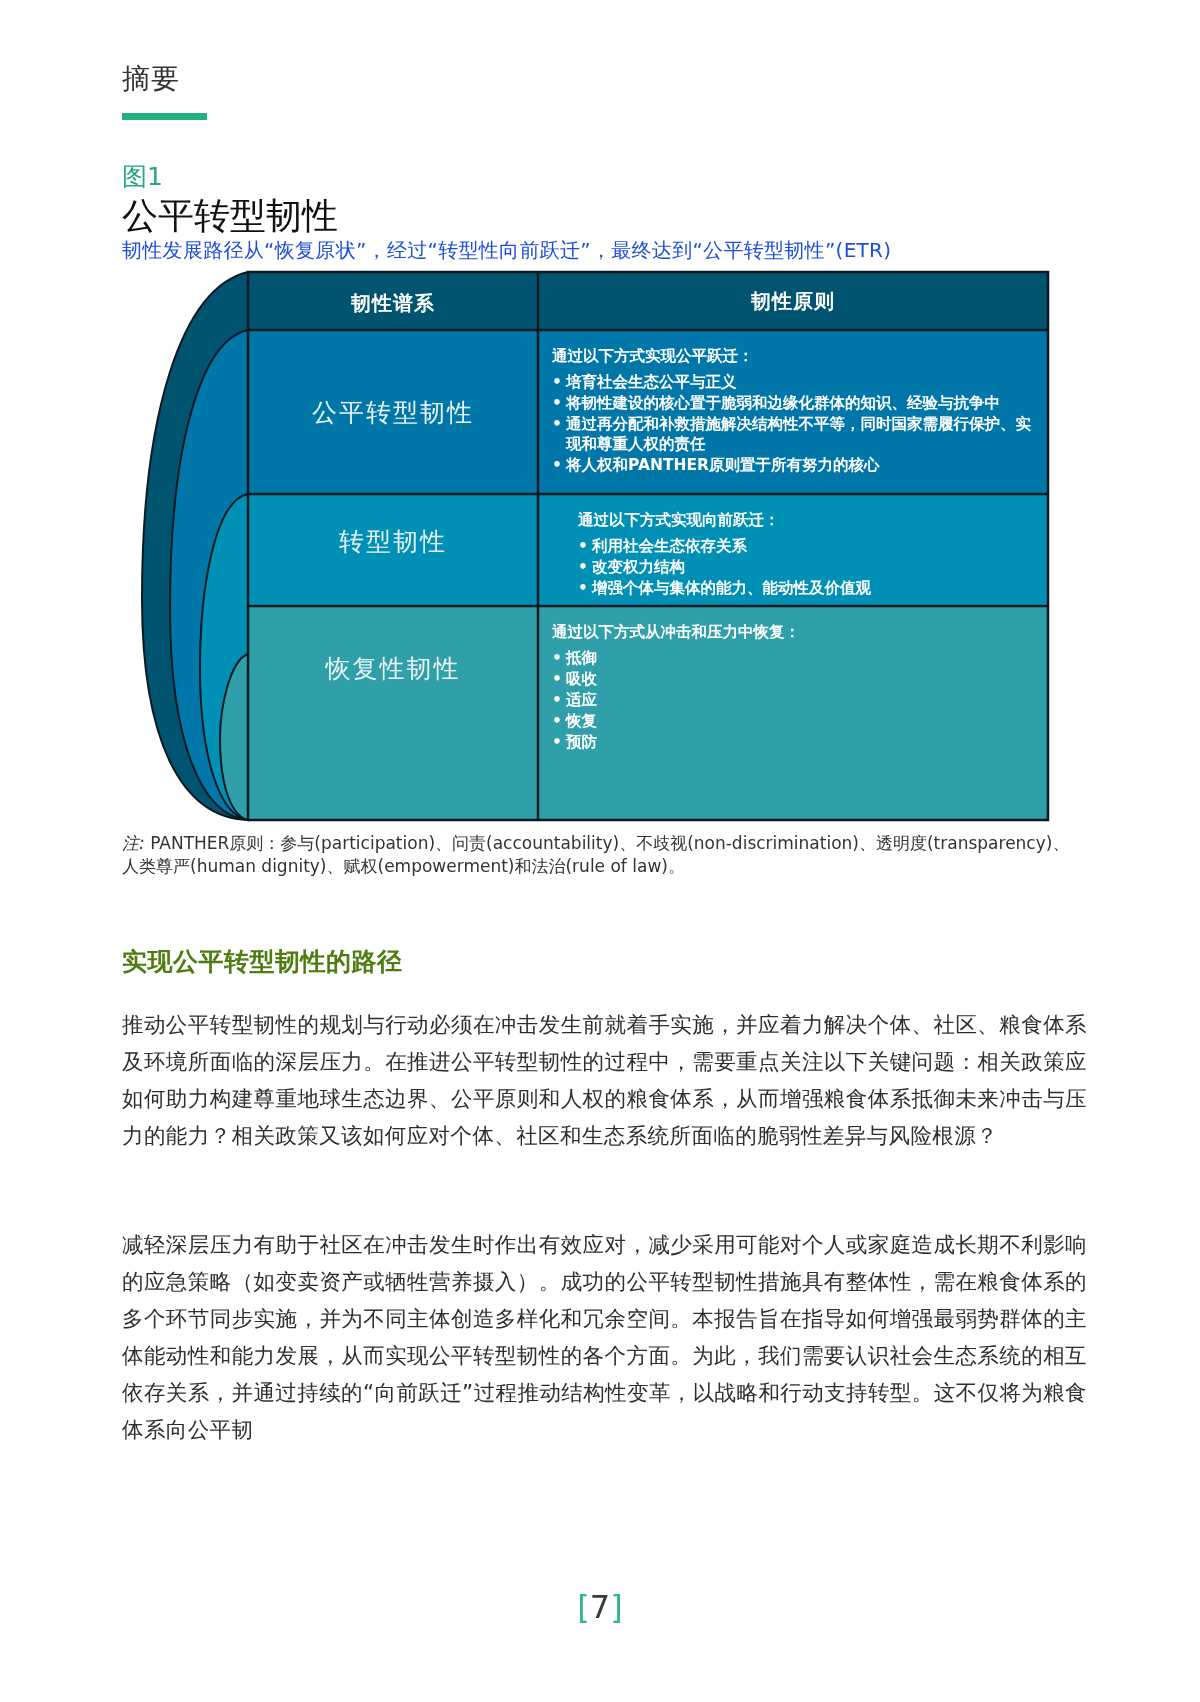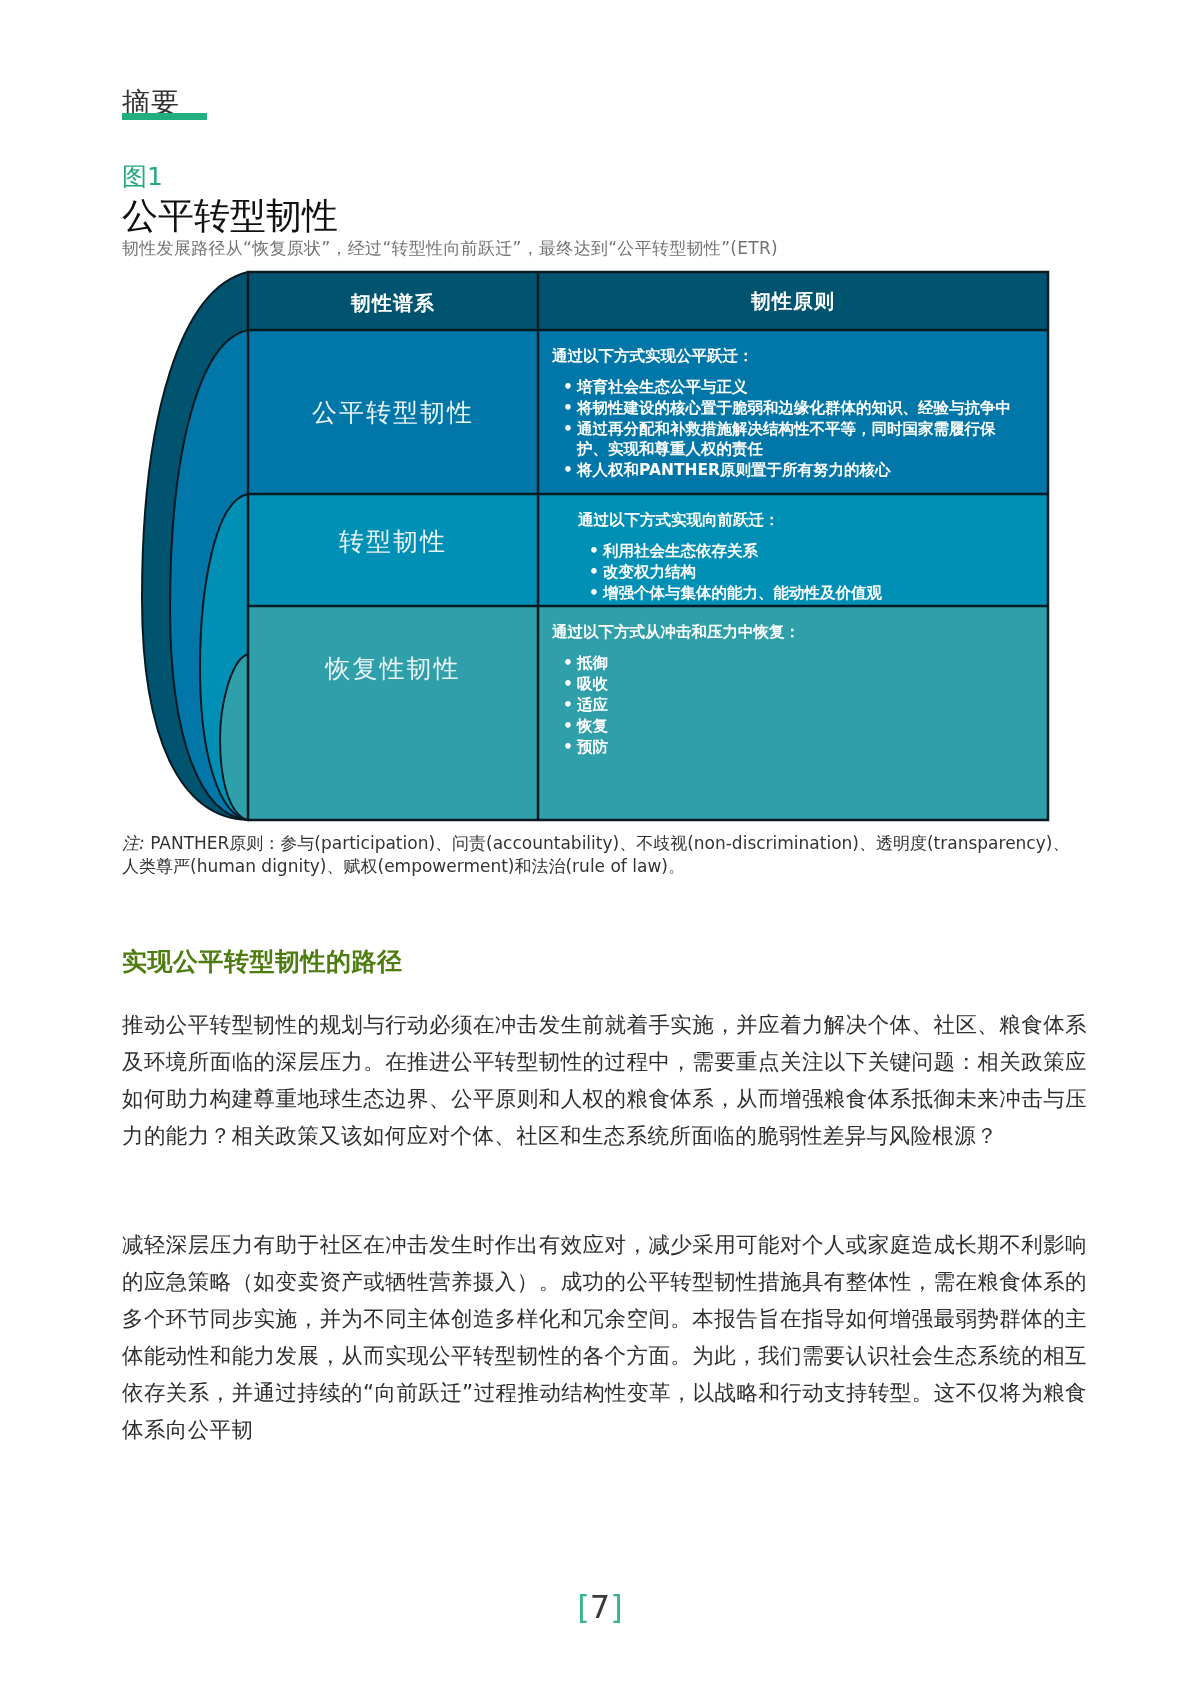--- a/index.html
+++ b/index.html
@@ -1,33 +1,33 @@
 <!DOCTYPE html>
 <html><head>
 <meta charset="utf-8">
 <style>
   html, body { margin: 0; padding: 0; background: #ffffff; }
   body { width: 1200px; height: 1702px; position: relative; overflow: hidden;
          font-family: "DejaVu Sans", "Liberation Sans", sans-serif; color: #2b2b2b; }
   .abs { position: absolute; }
-  .section-label { left: 122px; top: 60px; font-size: 28px; color: #333; letter-spacing: 1px; margin-top: 24px; }
+  .section-label { left: 122px; top: 60px; font-size: 28px; color: #333; letter-spacing: 1px; }
   .section-bar { left: 122px; top: 113px; width: 85px; height: 7px; background: #21b07d; }
   .fig-num { left: 122px; top: 160px; font-size: 25px; color: #21a97a; }
   .fig-title { left: 122px; top: 192px; font-size: 36px; color: #111; font-weight: 500; }
-  .fig-sub { left: 122px; top: 237px; font-size: 17px; color: #737373; letter-spacing: 0.3px; }
+  .fig-sub { left: 122px; top: 237px; font-size: 20px; color: #1d4ed8; letter-spacing: 0.3px; }
 
   .diagram { left: 140px; top: 268px; width: 920px; height: 560px; }
   .diagram svg { position: absolute; left: 0; top: 0; }
 
   .cell { position: absolute; box-sizing: border-box; color: #fff; }
   .hdr { font-weight: bold; font-size: 20px; display: flex; align-items: center; justify-content: center; letter-spacing: 1px; }
   .tier-label { font-size: 25px; display: flex; align-items: center; justify-content: center; letter-spacing: 2px; color: #eaf4f7; }
   .principles { padding: 16px 14px 0 14px; font-size: 15.5px; font-weight: bold; line-height: 20px; }
   .principles .lead { margin-bottom: 6px; }
-  .principles ul { list-style: none; margin: 11px; padding: 0; }
+  .principles ul { list-style: none; margin: 0; padding: 0; }
   .principles li { position: relative; padding-left: 14px; margin-bottom: 1px; }
   .principles li::before { content: "•"; position: absolute; left: 0; top: 0; }
 
   .notes { left: 122px; top: 832px; width: 960px; font-size: 17px; line-height: 23px; color: #333; }
   .notes .it { font-style: italic; }
 
   .h2 { left: 122px; top: 945px; font-size: 25px; font-weight: bold; color: #4d7c0f; letter-spacing: 0.5px; }
   .para { left: 122px; width: 965px; font-size: 21.5px; line-height: 37px; color: #2e2e2e; letter-spacing: 0.4px; text-align: justify; }
   .p1 { top: 1006px; }
   .p2 { top: 1226px; }

